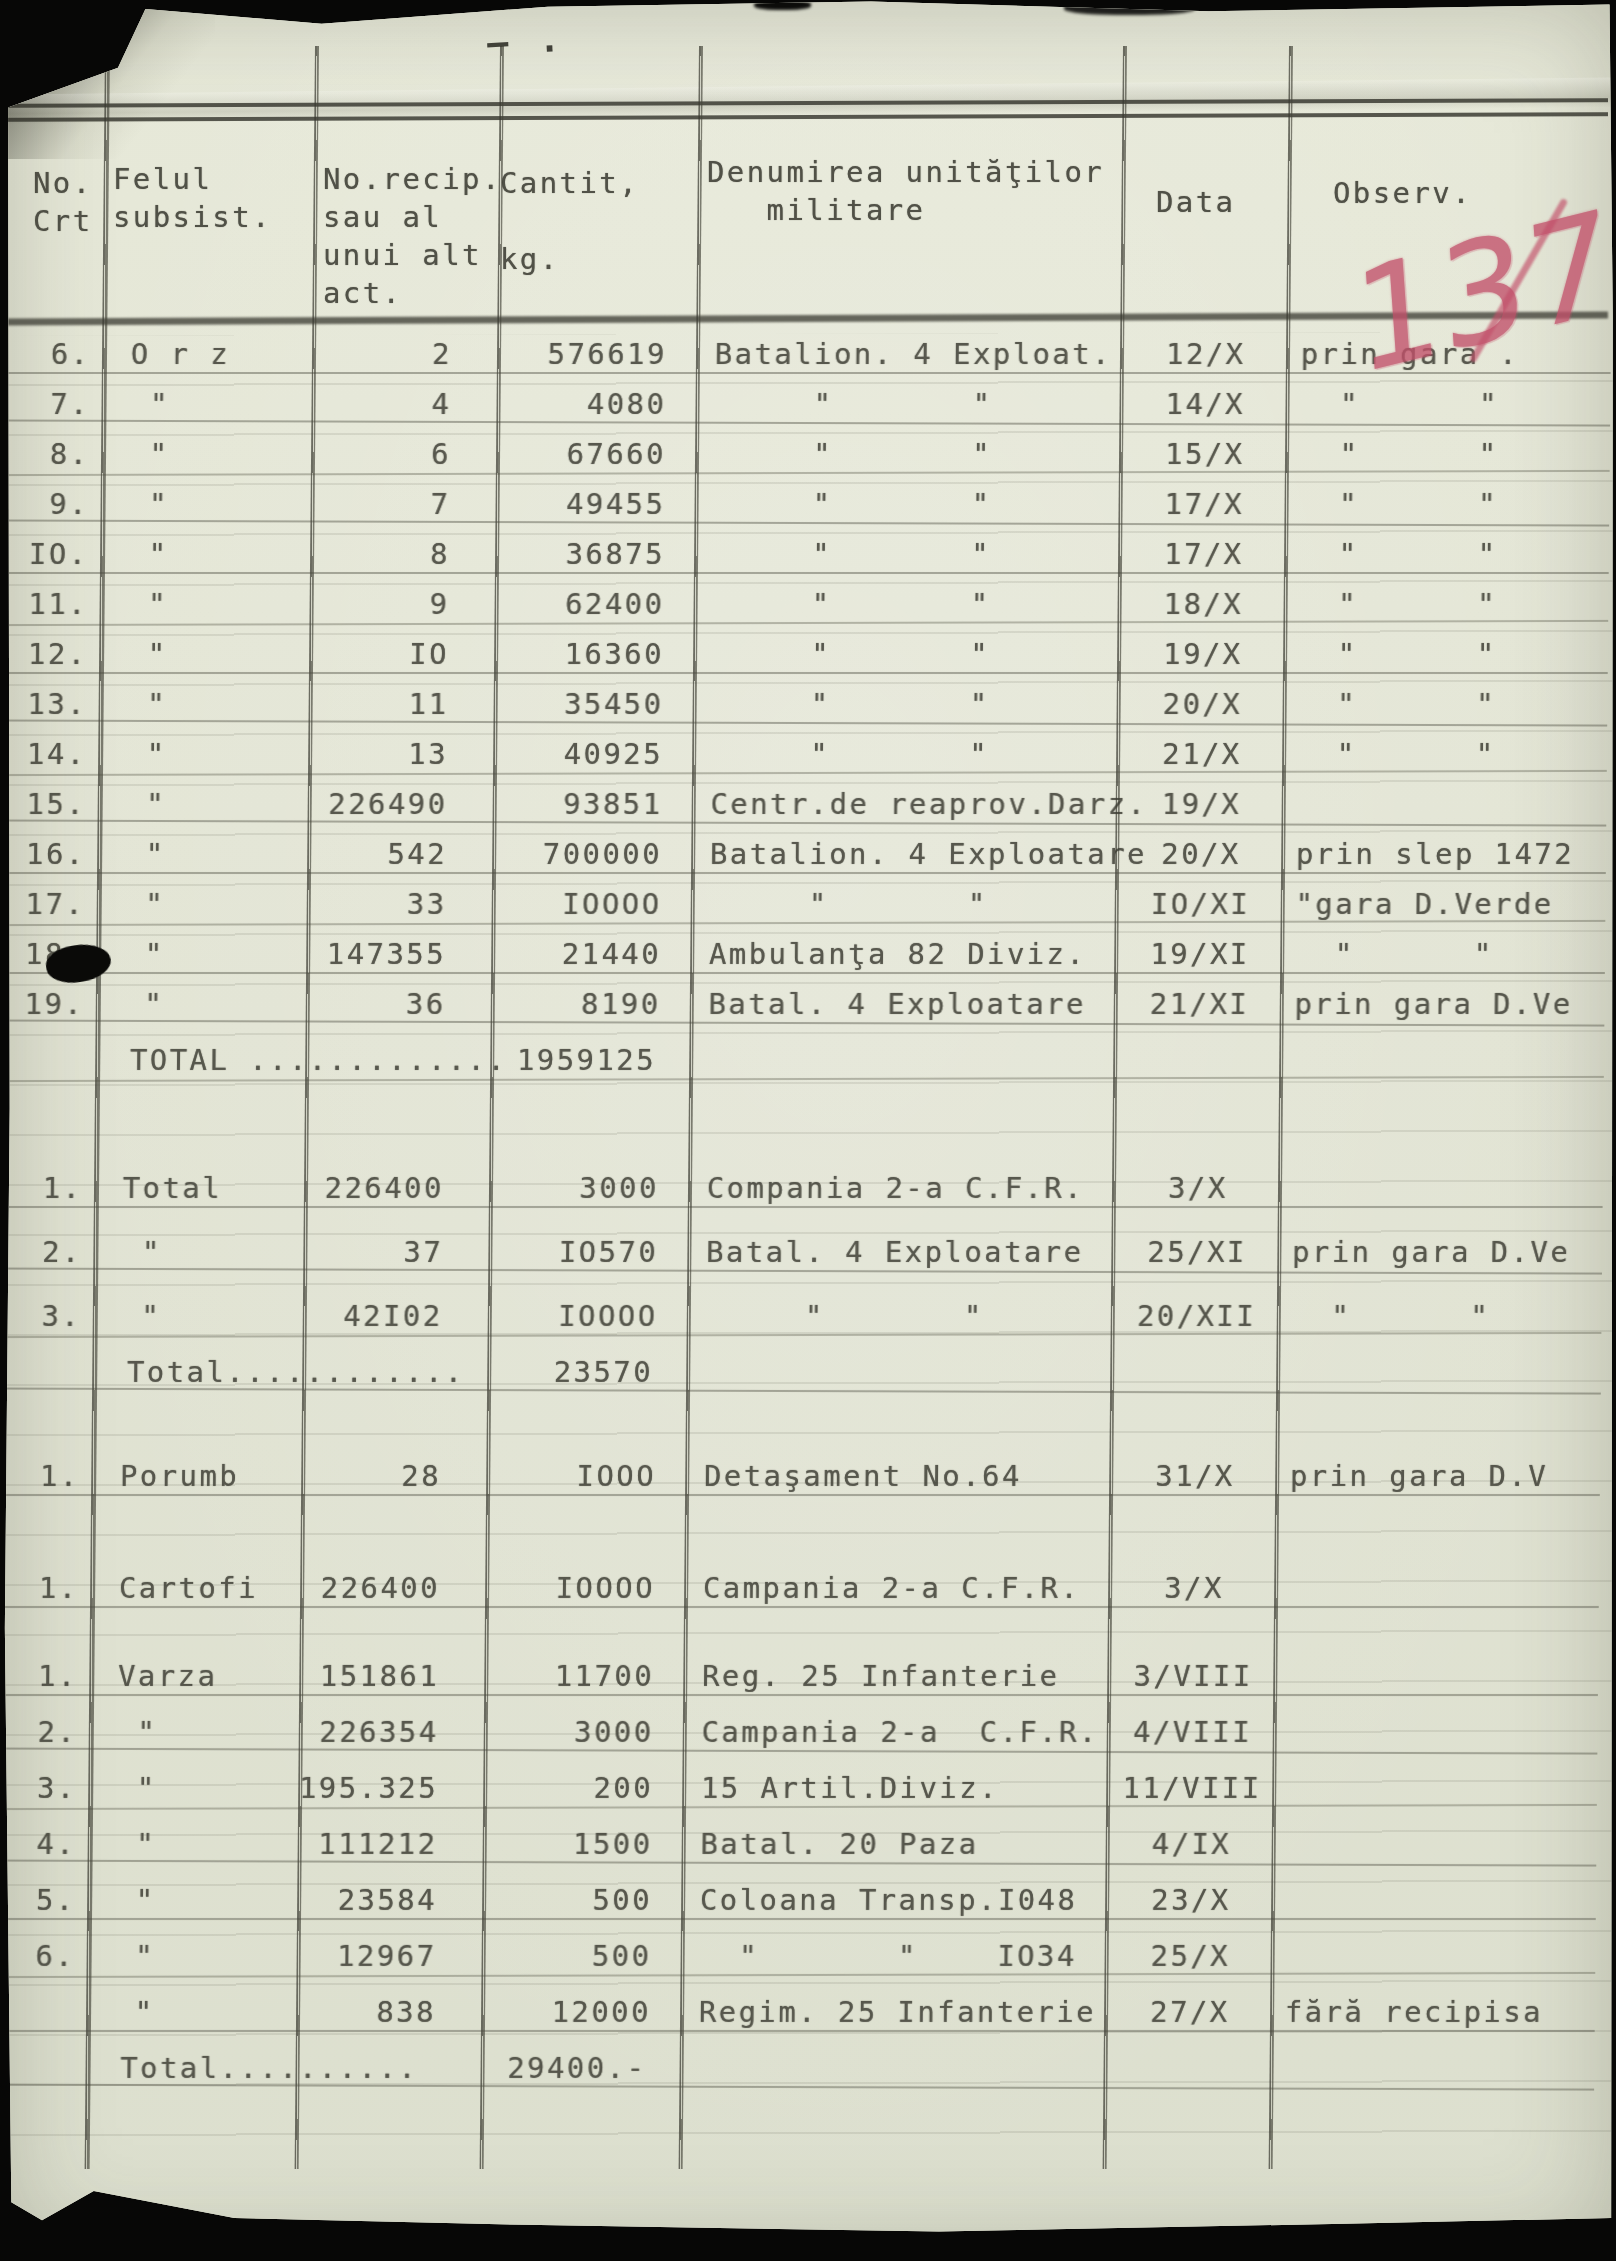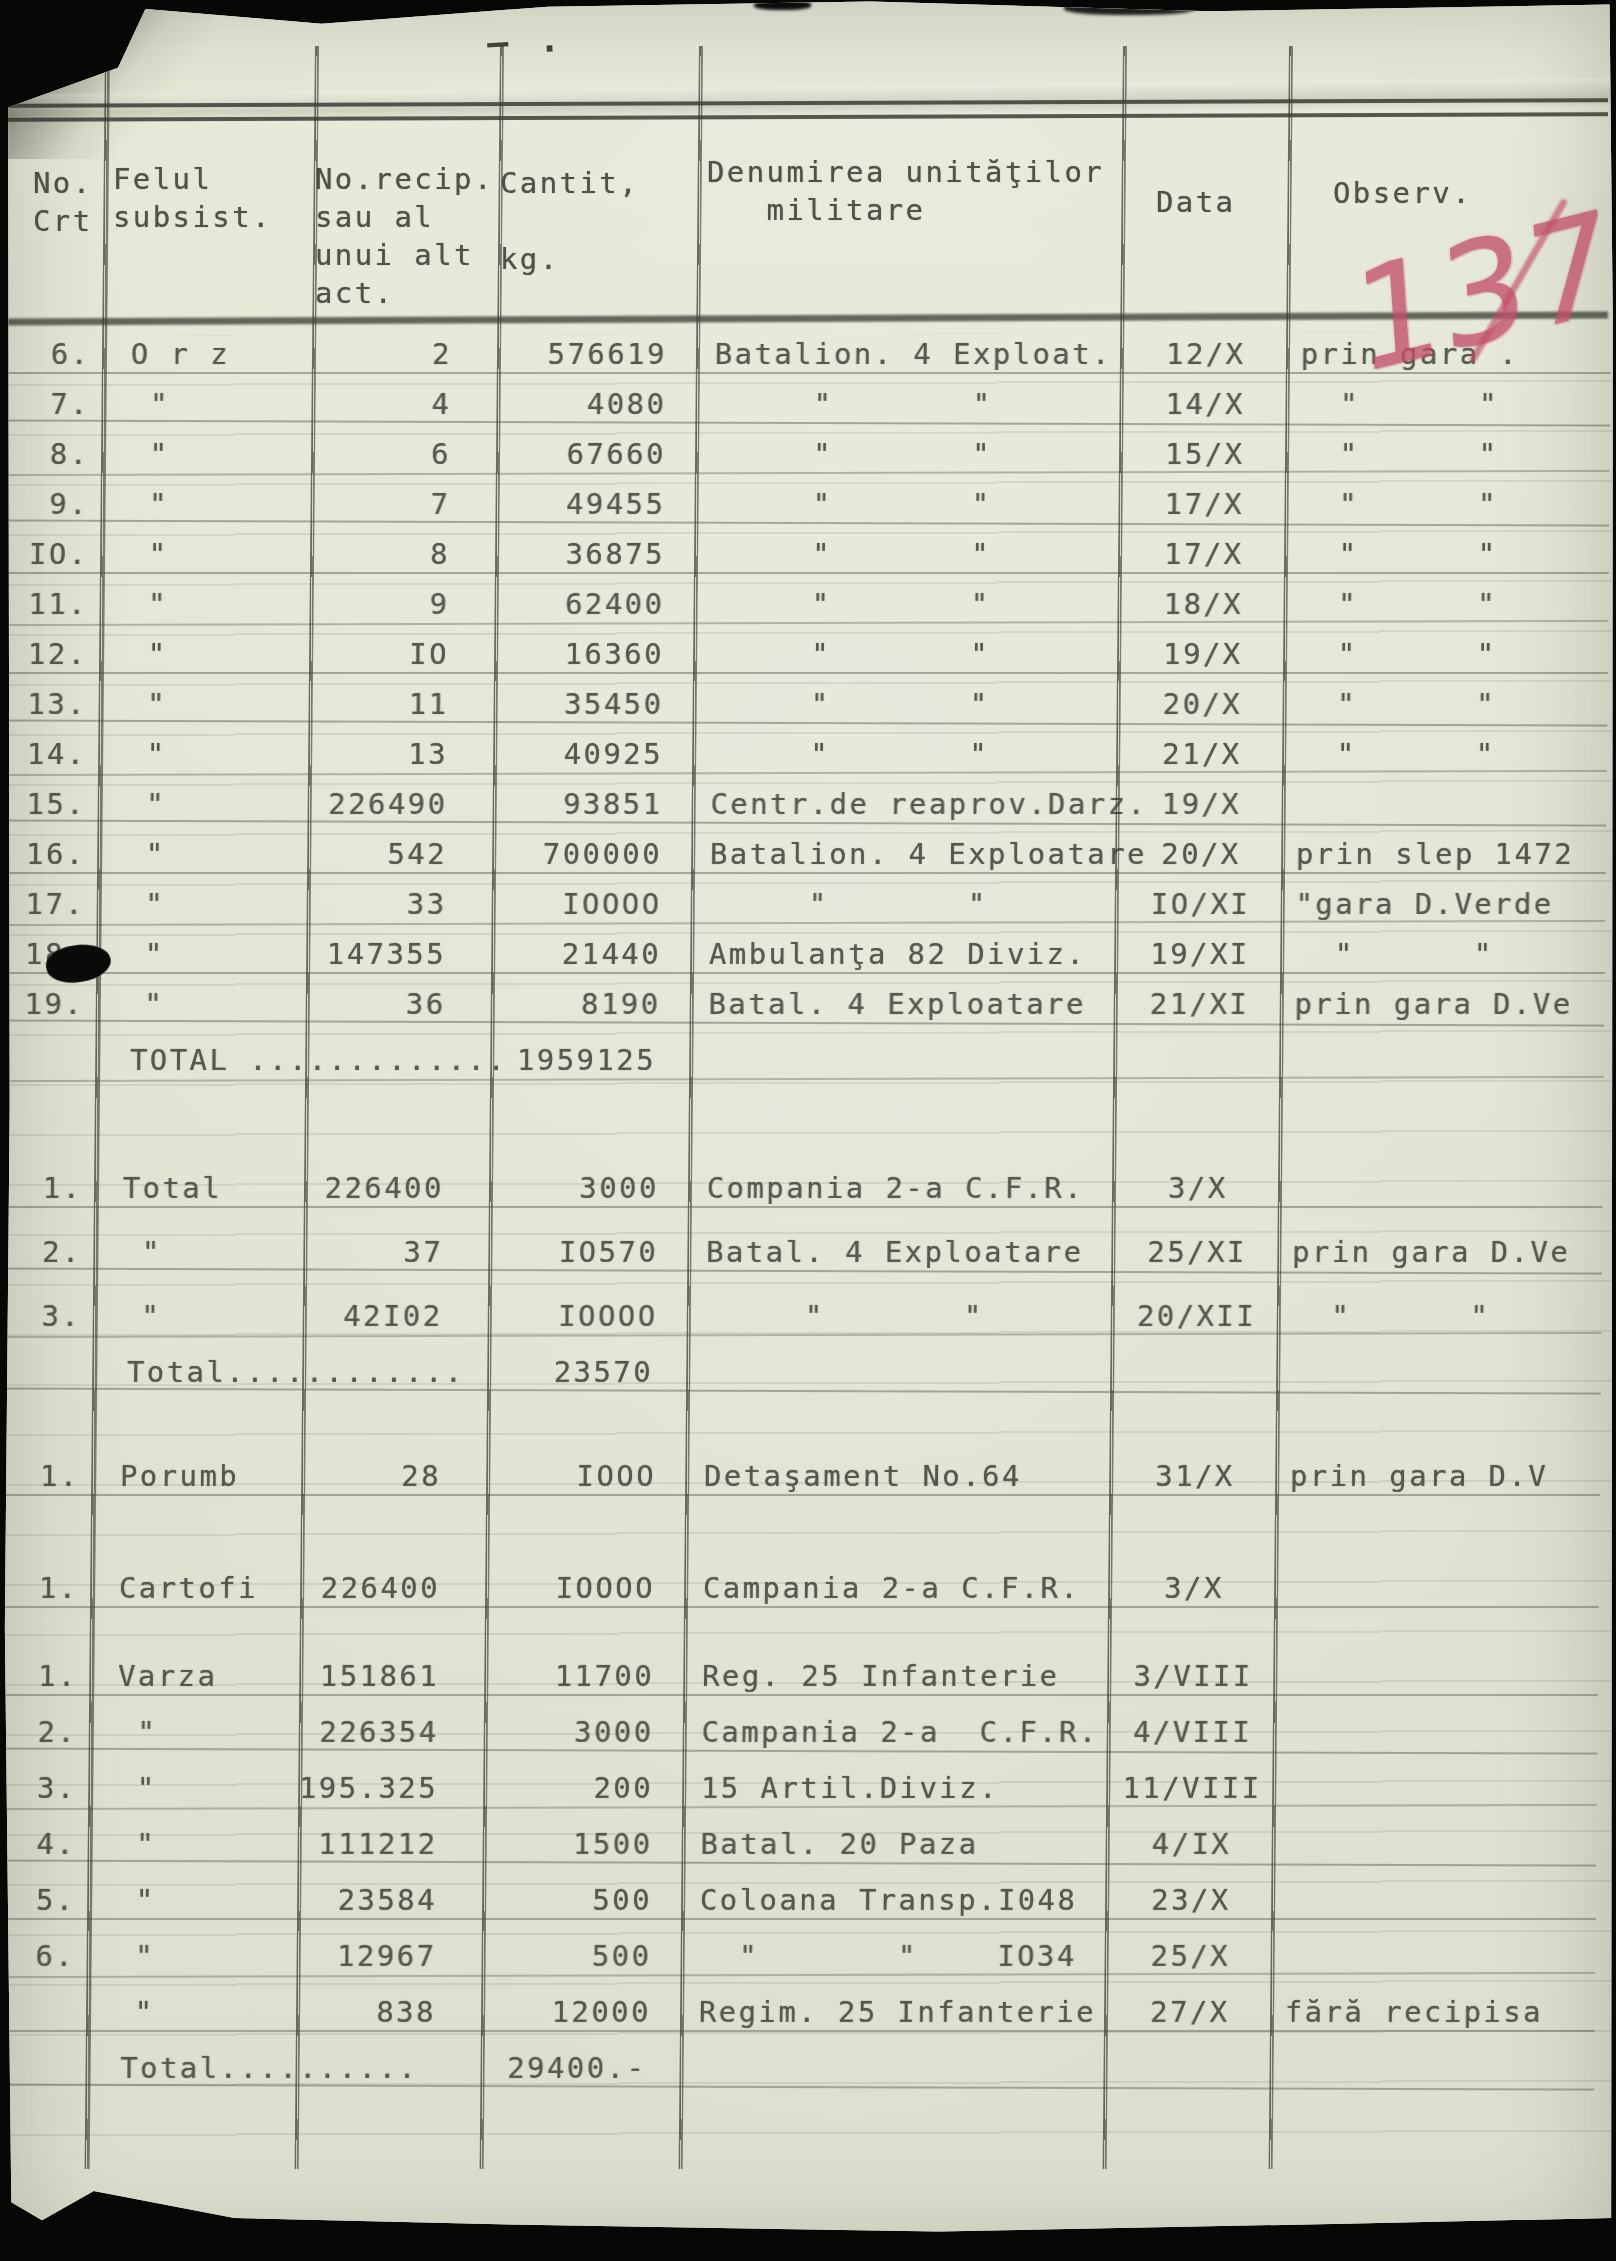--- a/index.html
+++ b/index.html
@@ -58,21 +58,21 @@
     position:absolute;top:142px;left:0;width:1613px;height:175px;
     display:grid;grid-template-columns:105px 210px 185px 199px 424px 166px 1fr;
     filter:blur(0.2px);
   }
   .hc{
     white-space:pre-wrap;line-height:38px;font-size:29px;letter-spacing:2.4px;
     color:#3c3c33;text-shadow:0 0.4px 1px rgba(60,60,50,.75);opacity:.88;
   }
   .h0{padding-top:22px;padding-left:33px}
   .h1{padding-top:17.5px;padding-left:8px}
-  .h2{padding-top:17.5px;}
+  .h2{padding-top:17.5px;padding-left:8px}
   .h3{padding-top:22px;text-align:left}
   .h4{padding-top:11px;padding-left:8px}
   .h5{padding-top:41px;padding-left:33px}
   .h6{padding-top:32px;padding-left:44px}
   
   .rows{
     position:absolute;top:332px;left:0;width:1613px;
     transform:skewX(-.55deg);transform-origin:top left;
     filter:blur(0.2px);
   }

